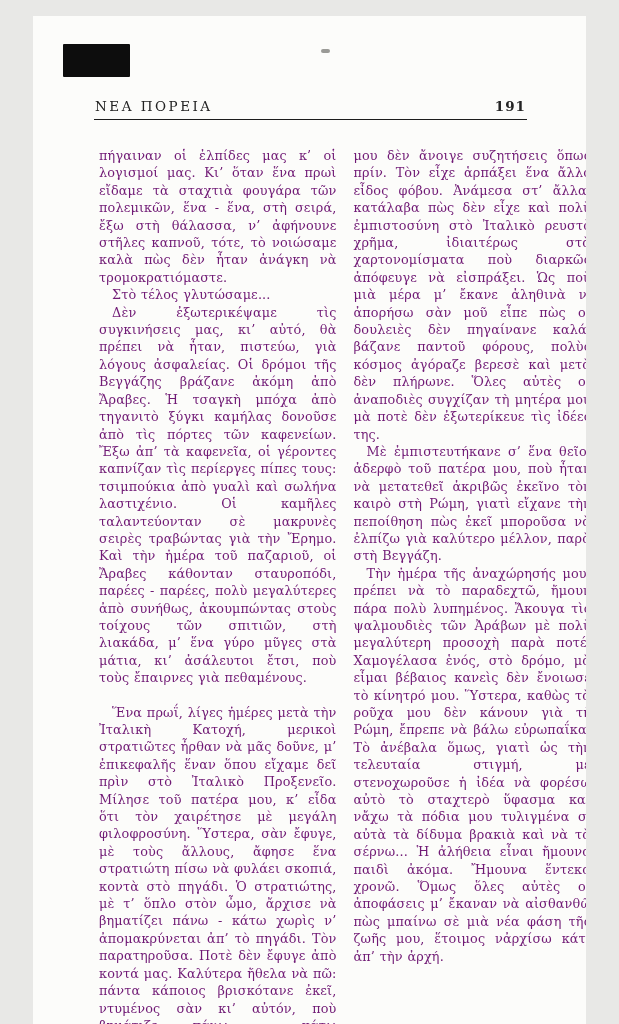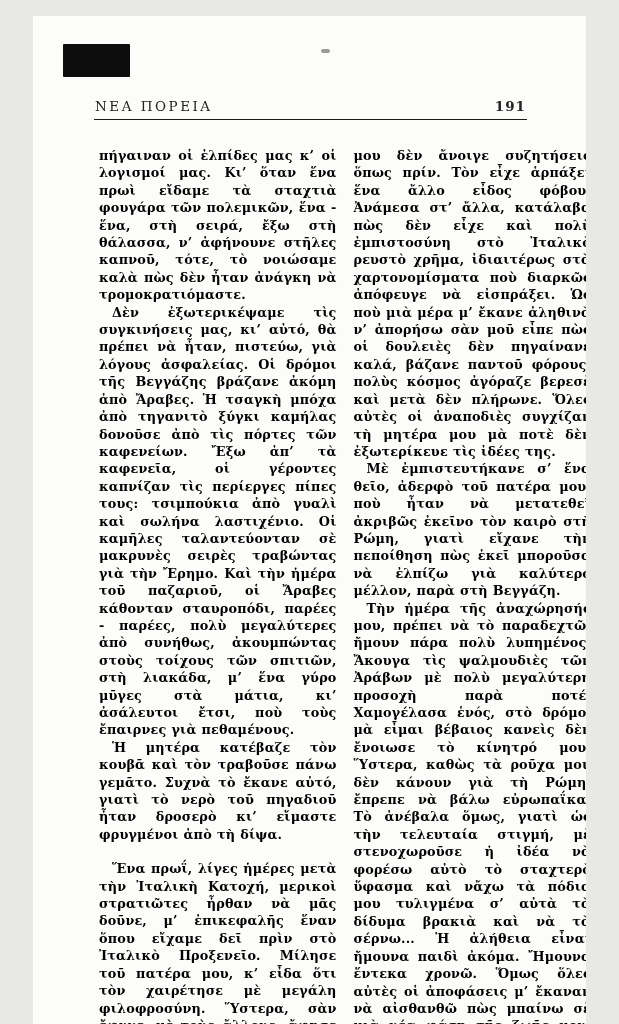--- a/index.html
+++ b/index.html
@@ -74,22 +74,21 @@
     flex: 1 1 0;
     min-width: 0;
   }
   .para {
     margin: 0;
     font-size: 12.8px;
     line-height: 17.4px;
     text-align: justify;
     letter-spacing: 0.15px;
     word-spacing: 0.5px;
-    color: #000000;
-    font-weight: bold;
+    color: #701a75;
   }
   .para.indent { text-indent: 13px; }
   .para.gap { margin-top: 17px; }
 </style>
 </head>
 <body>
 
 <div class="page">
 
   <div class="black-mark"></div>
@@ -98,22 +97,22 @@
   <div class="header">
     <span class="journal-title">ΝΕΑ ΠΟΡΕΙΑ</span>
     <span class="page-number">191</span>
   </div>
 
   <div class="header-rule"></div>
 
   <div class="text-body">
     <div class="column">
         <p class="para">πήγαιναν οἱ ἐλπίδες μας κ’ οἱ λογισμοί μας. Κι’ ὅταν ἕνα πρωὶ εἴδαμε τὰ σταχτιὰ φουγάρα τῶν πολεμικῶν, ἕνα - ἕνα, στὴ σειρά, ἔξω στὴ θάλασσα, ν’ ἀφήνουνε στῆλες καπνοῦ, τότε, τὸ νοιώσαμε καλὰ πὼς δὲν ἦταν ἀνάγκη νὰ τρομοκρατιόμαστε.</p>
+        <p class="para indent">Στὸ τέλος γλυτώσαμε...</p>
         <p class="para indent">Δὲν ἐξωτερικέψαμε τὶς συγκινήσεις μας, κι’ αὐτό, θὰ πρέπει νὰ ἦταν, πιστεύω, γιὰ λόγους ἀσφαλείας. Οἱ δρόμοι τῆς Βεγγάζης βράζανε ἀκόμη ἀπὸ Ἄραβες. Ἡ τσαγκὴ μπόχα ἀπὸ τηγανιτὸ ξύγκι καμήλας δονοῦσε ἀπὸ τὶς πόρτες τῶν καφενείων. Ἔξω ἀπ’ τὰ καφενεῖα, οἱ γέροντες καπνίζαν τὶς περίεργες πίπες τους: τσιμπούκια ἀπὸ γυαλὶ καὶ σωλήνα λαστιχένιο. Οἱ καμῆλες ταλαντεύονταν σὲ μακρυνὲς σειρὲς τραβώντας γιὰ τὴν Ἔρημο. Καὶ τὴν ἡμέρα τοῦ παζαριοῦ, οἱ Ἄραβες κάθονταν σταυροπόδι, παρέες - παρέες, πολὺ μεγαλύτερες ἀπὸ συνήθως, ἀκουμπώντας στοὺς τοίχους τῶν σπιτιῶν, στὴ λιακάδα, μ’ ἕνα γύρο μῦγες στὰ μάτια, κι’ ἀσάλευτοι ἔτσι, ποὺ τοὺς ἔπαιρνες γιὰ πεθαμένους.</p>
-        <p class="para indent">Ἡ μητέρα κατέβαζε τὸν κουβᾶ καὶ τὸν τραβοῦσε πάνω γεμᾶτο. Συχνὰ τὸ ἔκανε αὐτό, γιατὶ τὸ νερὸ τοῦ πηγαδιοῦ ἦταν δροσερὸ κι’ εἴμαστε φρυγμένοι ἀπὸ τὴ δίψα.</p>
         <p class="para indent gap">Ἕνα πρωΐ, λίγες ἡμέρες μετὰ τὴν Ἰταλικὴ Κατοχή, μερικοὶ στρατιῶτες ἦρθαν νὰ μᾶς δοῦνε, μ’ ἐπικεφαλῆς ἕναν ὅπου εἴχαμε δεῖ πρὶν στὸ Ἰταλικὸ Προξενεῖο. Μίλησε τοῦ πατέρα μου, κ’ εἶδα ὅτι τὸν χαιρέτησε μὲ μεγάλη φιλοφροσύνη. Ὕστερα, σὰν ἔφυγε, μὲ τοὺς ἄλλους, ἄφησε ἕνα στρατιώτη πίσω νὰ φυλάει σκοπιά, κοντὰ στὸ πηγάδι. Ὁ στρατιώτης, μὲ τ’ ὅπλο στὸν ὦμο, ἄρχισε νὰ βηματίζει πάνω - κάτω χωρὶς ν’ ἀπομακρύνεται ἀπ’ τὸ πηγάδι. Τὸν παρατηροῦσα. Ποτὲ δὲν ἔφυγε ἀπὸ κοντά μας. Καλύτερα ἤθελα νὰ πῶ: πάντα κάποιος βρισκότανε ἐκεῖ, ντυμένος σὰν κι’ αὐτόν, ποὺ βημάτιζε πάνω - κάτω στοχαστικὸς χωρὶς ν’ ἀποθέσει ποτὲ τὸ ὅπλο του.</p>
       </div>
     <div class="column">
         <p class="para">μου δὲν ἄνοιγε συζητήσεις ὅπως πρίν. Τὸν εἶχε ἁρπάξει ἕνα ἄλλο εἶδος φόβου. Ἀνάμεσα στ’ ἄλλα, κατάλαβα πὼς δὲν εἶχε καὶ πολὺ ἐμπιστοσύνη στὸ Ἰταλικὸ ρευστὸ χρῆμα, ἰδιαιτέρως στὰ χαρτονομίσματα ποὺ διαρκῶς ἀπόφευγε νὰ εἰσπράξει. Ὡς ποὺ μιὰ μέρα μ’ ἔκανε ἀληθινὰ ν’ ἀπορήσω σὰν μοῦ εἶπε πὼς οἱ δουλειὲς δὲν πηγαίνανε καλά, βάζανε παντοῦ φόρους, πολὺς κόσμος ἀγόραζε βερεσὲ καὶ μετὰ δὲν πλήρωνε. Ὅλες αὐτὲς οἱ ἀναποδιὲς συγχίζαν τὴ μητέρα μου μὰ ποτὲ δὲν ἐξωτερίκευε τὶς ἰδέες της.</p>
         <p class="para indent">Μὲ ἐμπιστευτήκανε σ’ ἕνα θεῖο, ἀδερφὸ τοῦ πατέρα μου, ποὺ ἦταν νὰ μετατεθεῖ ἀκριβῶς ἐκεῖνο τὸν καιρὸ στὴ Ρώμη, γιατὶ εἴχανε τὴν πεποίθηση πὼς ἐκεῖ μποροῦσα νὰ ἐλπίζω γιὰ καλύτερο μέλλον, παρὰ στὴ Βεγγάζη.</p>
         <p class="para indent">Τὴν ἡμέρα τῆς ἀναχώρησής μου, πρέπει νὰ τὸ παραδεχτῶ, ἤμουν πάρα πολὺ λυπημένος. Ἄκουγα τὶς ψαλμουδιὲς τῶν Ἀράβων μὲ πολὺ μεγαλύτερη προσοχὴ παρὰ ποτέ. Χαμογέλασα ἑνός, στὸ δρόμο, μὰ εἶμαι βέβαιος κανεὶς δὲν ἔνοιωσε τὸ κίνητρό μου. Ὕστερα, καθὼς τὰ ροῦχα μου δὲν κάνουν γιὰ τὴ Ρώμη, ἔπρεπε νὰ βάλω εὐρωπαΐκα. Τὸ ἀνέβαλα ὅμως, γιατὶ ὡς τὴν τελευταία στιγμή, μὲ στενοχωροῦσε ἡ ἰδέα νὰ φορέσω αὐτὸ τὸ σταχτερὸ ὕφασμα καὶ νἄχω τὰ πόδια μου τυλιγμένα σ’ αὐτὰ τὰ δίδυμα βρακιὰ καὶ νὰ τὰ σέρνω... Ἡ ἀλήθεια εἶναι ἤμουνα παιδὶ ἀκόμα. Ἤμουνα ἕντεκα χρονῶ. Ὅμως ὅλες αὐτὲς οἱ ἀποφάσεις μ’ ἔκαναν νὰ αἰσθανθῶ πὼς μπαίνω σὲ μιὰ νέα φάση τῆς ζωῆς μου, ἕτοιμος νἀρχίσω κάτι ἀπ’ τὴν ἀρχή.</p>
       </div>
   </div>
 
 </div>

